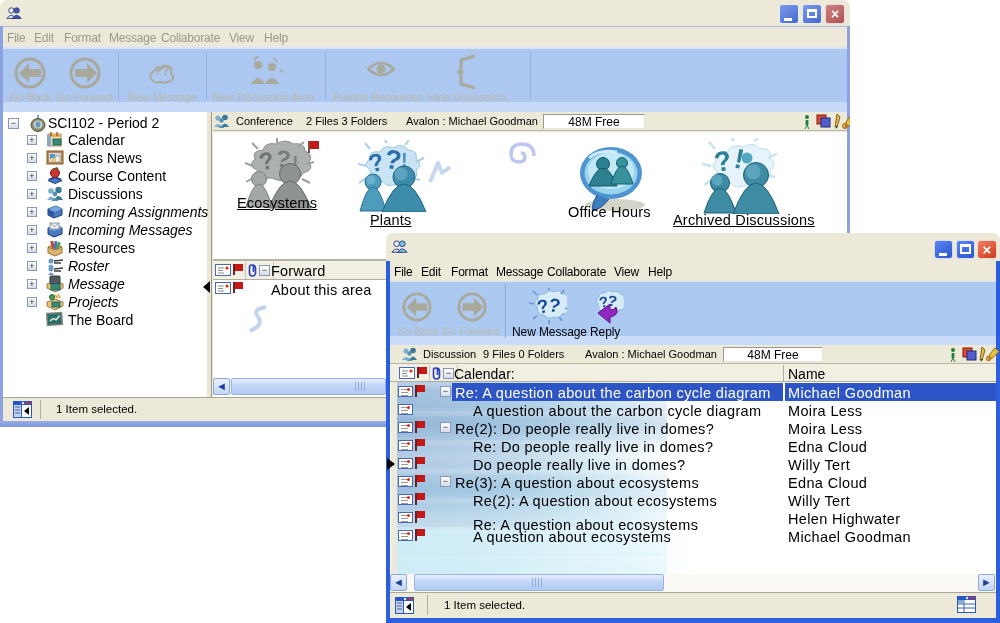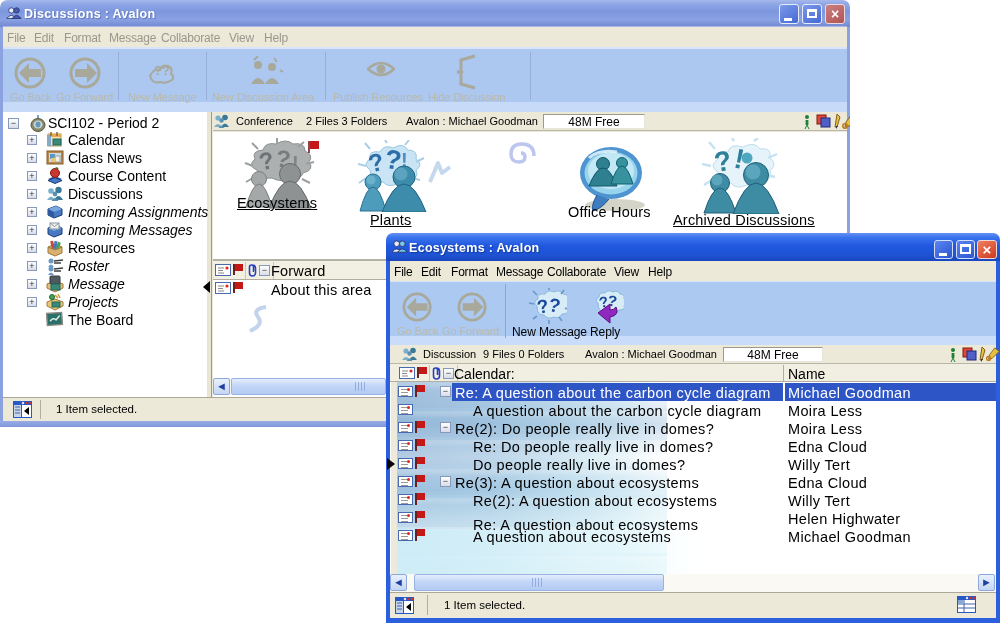--- a/index.html
+++ b/index.html
@@ -14,23 +14,20 @@
 .mbx{position:absolute;width:11px;height:11px;background:linear-gradient(#fff,#D8DCE8);border:1px solid #8898B8;font-size:9px;line-height:9px;text-align:center;color:#333}
 </style></head>
 <body>
 
 <div id="w1" class="win" style="left:0;top:0;width:850px;height:427px;background:#ECE9D8;overflow:hidden;border-radius:7px 7px 0 0">
 
   <div class="abs" style="left:0;top:26px;width:3px;height:395px;background:#8CA2E0"></div>
   <div class="abs" style="left:847px;top:26px;width:3px;height:395px;background:#8CA2E0"></div>
   <div class="abs" style="left:0;top:421px;width:850px;height:6px;background:linear-gradient(#98ACE4,#7E95DC)"></div>
 
-  <div class="abs" style="left:0;top:0;width:850px;height:27px;border-radius:7px 7px 0 0;background:linear-gradient(180deg,#A6B9EC 0%,#8FA8E6 14%,#7D97DF 42%,#8AA1E2 72%,#7187D2 100%)">
-    <div class="lbl" style="left:24px;top:7px;font-size:12.5px;font-weight:bold;color:#fff;letter-spacing:.3px;text-shadow:1px 1px 1px #5E74B8">Discussions : Avalon</div>
-  </div>
   <svg class="abs" style="left:6px;top:6px" width="16" height="16" viewBox="0 0 18 18">
       <circle cx="6" cy="5" r="3" fill="#E8ECF8" stroke="#283878" stroke-width="1"></circle>
       <circle cx="12" cy="5" r="3" fill="#4A5AB0" stroke="#283878" stroke-width="1"></circle>
       <path d="M1 14 q5 -7 10 0 z" fill="#E8ECF8" stroke="#283878"></path>
       <path d="M7 14 q5 -7 10 0 z" fill="#4A5AB0" stroke="#283878"></path>
     </svg>
 
   <div class="abs" style="left:779px;top:4px;width:20px;height:20px;border-radius:3px;border:1px solid #E8ECF8;background:linear-gradient(145deg,#7B9AE8,#4568D4);color:#fff;font-weight:bold">
       <div class="abs" style="left:4px;top:13px;width:8px;height:3px;background:#fff"></div>
     </div>
@@ -349,23 +346,20 @@
         <circle cx="10" cy="2" r="1.2" fill="#E8E8E8"></circle>
         <circle cx="13.5" cy="2" r="1.2" fill="#D83020"></circle>
         <circle cx="17" cy="2" r="1.2" fill="#D83020"></circle>
       </svg>
     <div class="abs" style="left:40px;top:400px;width:1px;height:19px;background:#B0AEA0"></div>
     <span class="lbl" style="left:56px;top:403px">1 Item selected.</span>
   </div>
 </div>
 
 <div id="w2" class="win" style="left:386px;top:233px;width:614px;height:390px;background:#ECE9D8;border-radius:7px 7px 0 0">
-  <div class="abs" style="left:0;top:0;width:614px;height:28px;border-radius:7px 7px 0 0;background:linear-gradient(180deg,#6490F4 0%,#3A74EC 16%,#2058E0 45%,#1E52D2 80%,#1846BE 100%)">
-    <div class="lbl" style="left:23px;top:8px;font-size:12.5px;font-weight:bold;color:#fff;letter-spacing:.3px;text-shadow:1px 1px 1px #123A9A">Ecosystems : Avalon</div>
-  </div>
   <svg class="abs" style="left:5px;top:6px" width="17" height="17" viewBox="0 0 18 18">
       <circle cx="6" cy="5" r="3" fill="#E8ECF8" stroke="#283878" stroke-width="1"></circle>
       <circle cx="12" cy="5" r="3" fill="#78C8E8" stroke="#283878" stroke-width="1"></circle>
       <path d="M1 14 q5 -7 10 0 z" fill="#E8ECF8" stroke="#283878"></path>
       <path d="M7 14 q5 -7 10 0 z" fill="#78C8E8" stroke="#283878"></path>
     </svg>
   <div class="abs" style="left:548px;top:7px;width:19px;height:19px;border-radius:3px;border:1px solid #D4DEF8;background:linear-gradient(145deg,#5A85F0,#2A55D0)">
       <div class="abs" style="left:4px;top:12px;width:8px;height:3px;background:#fff"></div>
     </div>
   <div class="abs" style="left:570px;top:7px;width:19px;height:19px;border-radius:3px;border:1px solid #D4DEF8;background:linear-gradient(145deg,#5A85F0,#2A55D0)">

